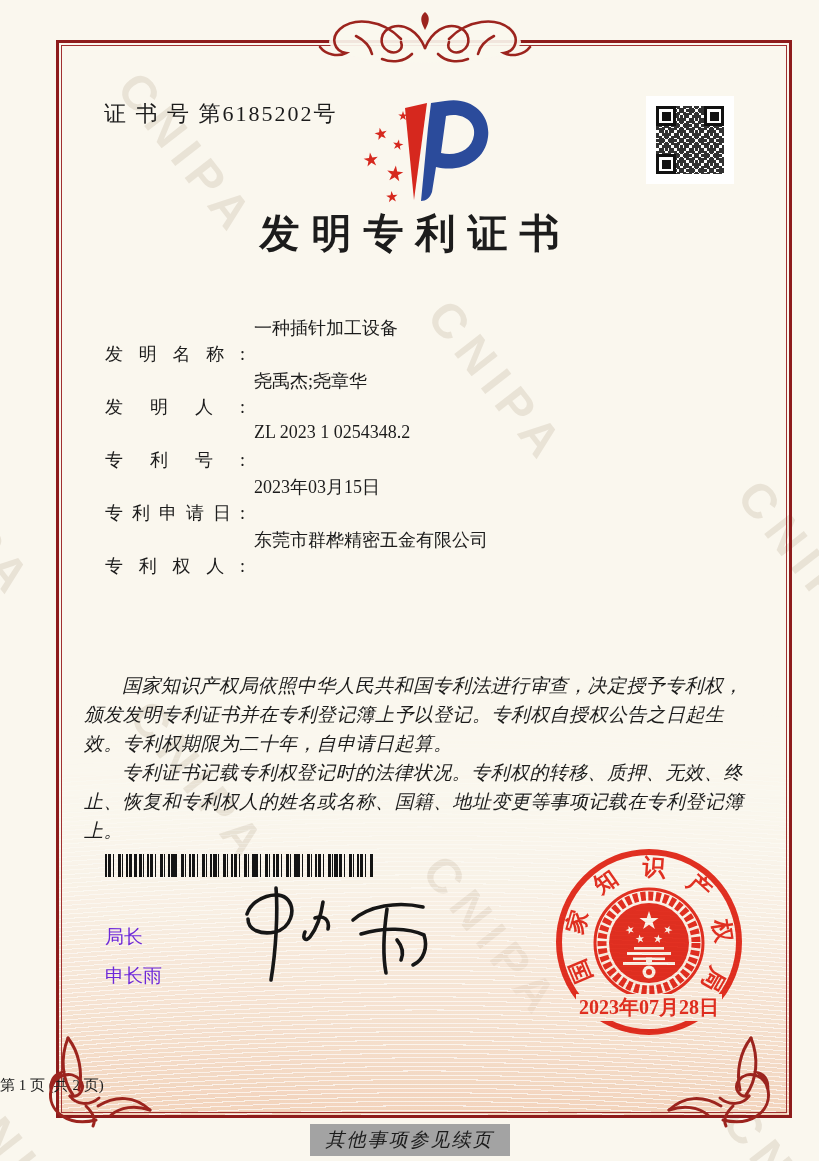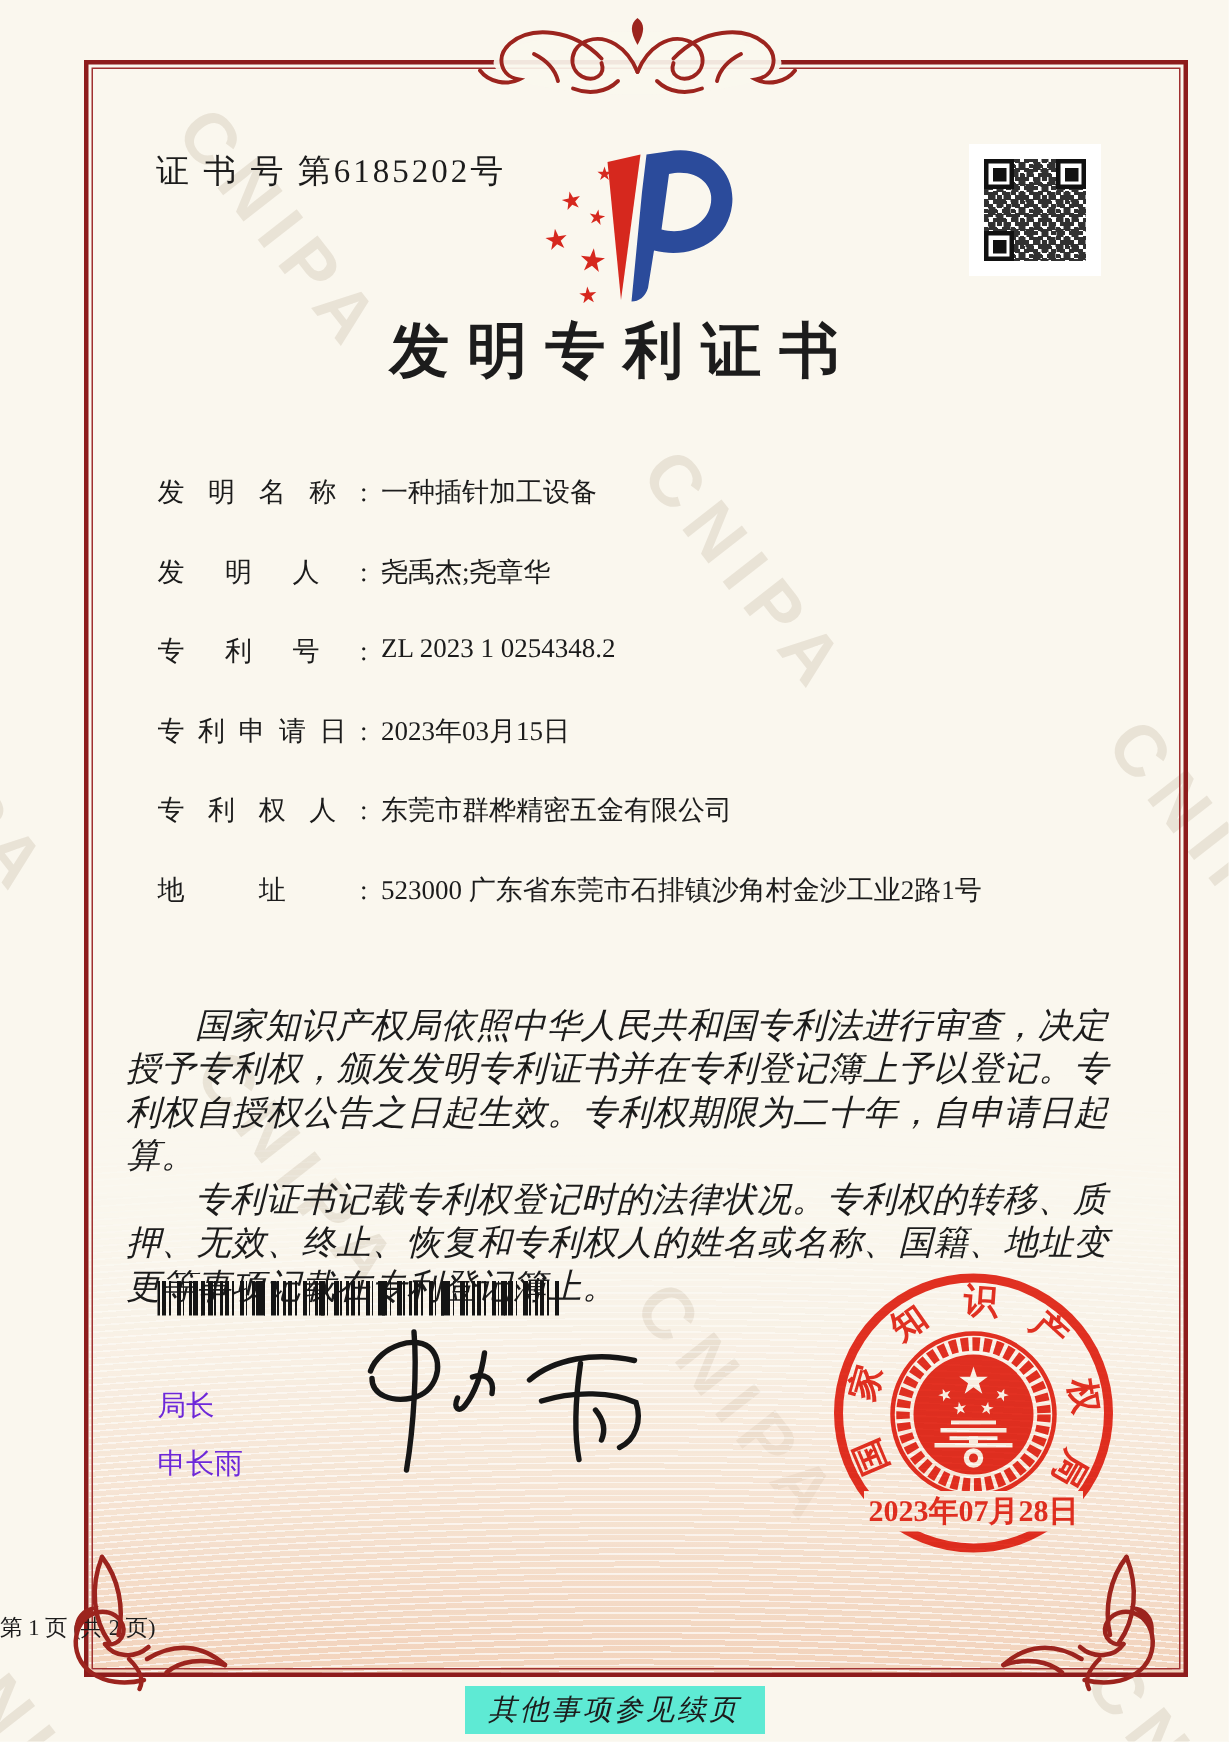--- a/index.html
+++ b/index.html
@@ -42,28 +42,28 @@
       repeating-conic-gradient(#151515 0 25%, transparent 0 50%),
       repeating-conic-gradient(transparent 0 25%, #151515 0 50%);
     background-size:6px 6px,10px 10px;background-position:0 0,3px 2px;opacity:.88;}
   .finder{position:absolute;width:14px;height:14px;border:3px solid #111;background:#fff;}
   .finder::after{content:'';position:absolute;inset:2.5px;background:#111;}
   .f-tl{left:0;top:0;} .f-tr{right:0;top:0;} .f-bl{left:0;bottom:0;}
 
   
   .fields{position:absolute;left:105px;top:316px;width:650px;font-size:18px;z-index:4;}
   .frow{height:21px;margin-bottom:32px;position:relative;white-space:nowrap;}
-  .flabel{display:inline-block;width:140px;text-align:justify;text-align-last:justify;vertical-align:top;}
+  .flabel{display:inline-block;width:140px;text-align:justify;text-align-last:justify;vertical-align:top;margin-top:26px;}
   .flabel::after{content:":";}
   .fval{margin-left:9px;}
   .grp2{position:absolute;left:320px;top:0;}
 
   
-  .paras{position:absolute;left:84px;top:671px;width:660px;font-size:23px;line-height:29px;
-         z-index:4;font-style:italic;letter-spacing:0.4px;font-family:Liberation Mono, monospace;}
+  .paras{position:absolute;left:84px;top:671px;width:660px;font-size:19px;line-height:29px;
+         z-index:4;font-style:italic;letter-spacing:0.4px;}
   .paras p{margin:0;text-indent:2em;}
 
   
   .barcode{position:absolute;left:105px;top:854px;width:268px;height:23px;z-index:4;
     background:
       repeating-linear-gradient(90deg,rgba(20,20,20,0) 0 29px,#141414 29px 32px,rgba(20,20,20,0) 32px 40px),
       repeating-linear-gradient(90deg,#141414 0 2px,transparent 2px 3px,#141414 3px 6px,
         transparent 6px 8px,#141414 8px 9px,transparent 9px 13px,#141414 13px 16px,
         transparent 16px 17px,#141414 17px 18px,transparent 18px 21px);}
 
@@ -78,21 +78,21 @@
   .seal-ring{position:absolute;left:5px;top:5px;width:186px;height:186px;box-sizing:border-box;
              border:6px solid #e5291b;border-radius:50%;}
   .seal-char{position:absolute;width:26px;height:26px;text-align:center;line-height:26px;
              font-size:23px;font-weight:bold;color:#e5291b;}
   .seal-date{position:absolute;left:50%;top:150px;transform:translateX(-50%);
              background:#fff;color:#e5291b;font-weight:bold;font-size:20px;
              white-space:nowrap;padding:0 3px;z-index:2;}
 
   .page-info{position:absolute;left:0;right:0;top:1076px;text-align:left;font-size:15px;z-index:4;}
   .cont-note{position:absolute;left:0;right:0;top:1124px;text-align:center;z-index:4;}
-  .cont-note span{display:inline-block;background:#5eead4;padding:3px 16px;font-size:19px;
+  .cont-note span{display:inline-block;background:#a3a3a3;padding:3px 16px;font-size:19px;
                   font-style:italic;letter-spacing:2px;}
 
   .orn{z-index:7;}
 </style>
 </head>
 <body>
 
 <div class="wm" style="left:150px;top:62px">CNIPA</div>
 <div class="wm" style="left:460px;top:290px">CNIPA</div>
 <div class="wm" style="left:-72px;top:425px">CNIPA</div>
@@ -185,23 +185,20 @@
     <span class="flabel">发明人</span><span class="fval">尧禹杰;尧章华</span>
   </div>
   <div class="frow">
     <span class="flabel">专利号</span><span class="fval">ZL 2023 1 0254348.2</span>
   </div>
   <div class="frow">
     <span class="flabel">专利申请日</span><span class="fval">2023年03月15日</span>
   </div>
   <div class="frow">
     <span class="flabel">专利权人</span><span class="fval">东莞市群桦精密五金有限公司</span>
-  </div>
-  <div class="frow">
-    <span class="flabel">地址</span><span class="fval">523000 广东省东莞市石排镇沙角村金沙工业2路1号</span>
   </div>
 </div>
 
 <div class="paras">
   <p>国家知识产权局依照中华人民共和国专利法进行审查，决定授予专利权，颁发发明专利证书并在专利登记簿上予以登记。专利权自授权公告之日起生效。专利权期限为二十年，自申请日起算。</p>
   <p>专利证书记载专利权登记时的法律状况。专利权的转移、质押、无效、终止、恢复和专利权人的姓名或名称、国籍、地址变更等事项记载在专利登记簿上。</p>
 </div>
 
 <div class="barcode"></div>
 

